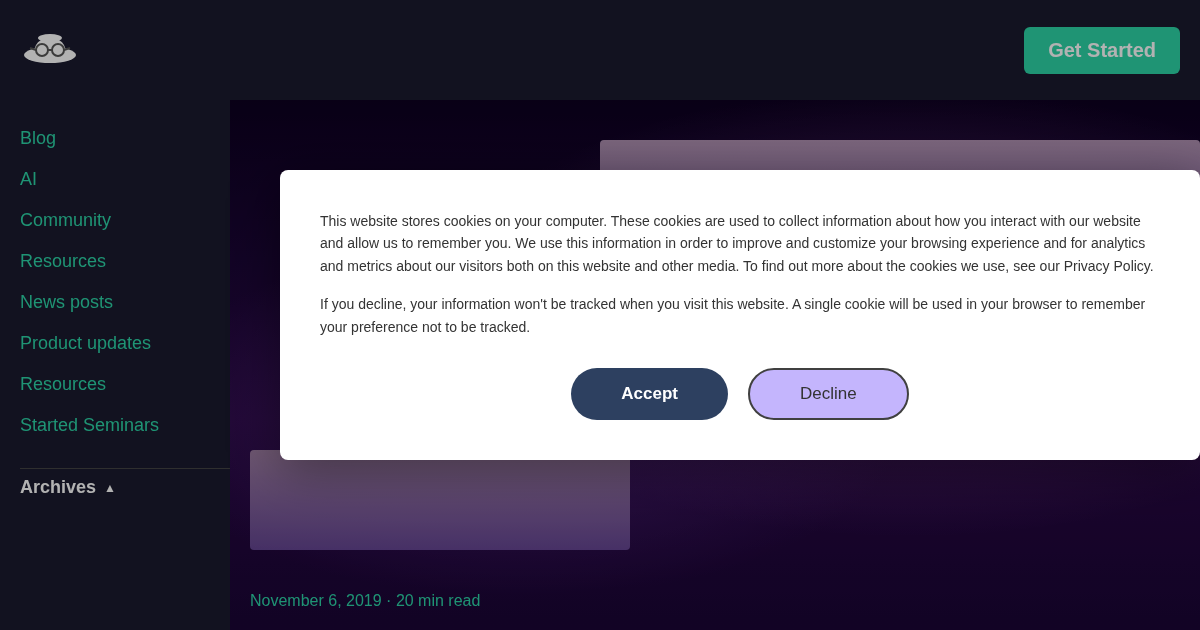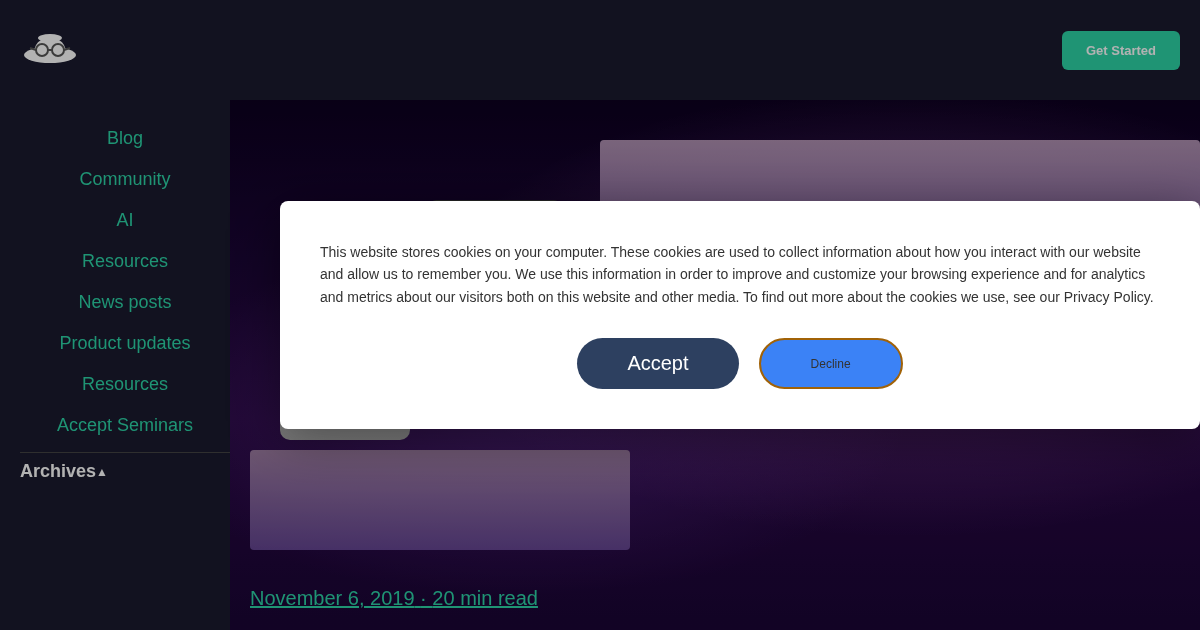--- a/index.html
+++ b/index.html
@@ -38,21 +38,21 @@
     }
 
     .get-started-btn {
       position: absolute;
       right: 20px;
       background: #2dd4a7;
       color: #fff;
       border: none;
       border-radius: 6px;
       padding: 12px 24px;
-      font-size: 13px;
+      font-size: 20px;
       font-weight: 600;
       cursor: pointer;
     }
 
     
     .sidebar {
       position: fixed;
       left: 0;
       top: 100px;
       width: 230px;
@@ -64,33 +64,32 @@
       gap: 4px;
       z-index: 10;
     }
 
     .sidebar-item {
       color: #2dd4a7;
       font-size: 18px;
       padding: 8px 0;
       cursor: pointer;
       text-decoration: none;
-      text-align: center;
     }
 
     .sidebar-archives {
       display: flex;
       align-items: center;
-      gap: 0;
+      gap: 8px;
       color: #fff;
       font-size: 18px;
       font-weight: 600;
       padding: 8px 0;
       border-top: 1px solid #444;
-      margin-top: 4px;
+      margin-top: 20px;
     }
 
     .chevron-icon {
       font-size: 12px;
     }
 
     
     .main-content {
       margin-left: 230px;
       margin-top: 100px;
@@ -179,22 +178,21 @@
       background: #4a4a4a;
       border-radius: 4px;
     }
 
     
     .date-overlay {
       position: absolute;
       bottom: 20px;
       left: 20px;
       color: #2dd4a7;
-      font-size: 20px;
-      text-decoration: underline;
+      font-size: 16px;
     }
 
     
     .modal-overlay {
       position: fixed;
       inset: 0;
       background: rgba(0,0,0,0.3);
       z-index: 100;
       display: flex;
       align-items: center;
@@ -224,32 +222,32 @@
       justify-content: center;
       margin-top: 30px;
     }
 
     .btn-accept {
       background: #2d4060;
       color: #fff;
       border: none;
       border-radius: 30px;
       padding: 14px 50px;
-      font-size: 20px;
+      font-size: 17px;
       cursor: pointer;
-      font-weight: 400;
+      font-weight: 700;
     }
 
     .btn-decline {
-      background: #3b82f6;
+      background: #c4b5fd;
       color: #333;
-      border: 2px solid #a16207;
+      border: 2px solid #404040;
       border-radius: 30px;
       padding: 14px 50px;
-      font-size: 12px;
+      font-size: 17px;
       cursor: pointer;
       font-weight: 500;
     }
   </style>
 </head>
 <body>
 
 <div class="header">
   <div class="logo-area">
     <svg class="logo-icon" viewBox="0 0 60 60" fill="none">
@@ -263,27 +261,27 @@
       <line x1="28" y1="30" x2="32" y2="30" stroke="#555" stroke-width="2"></line>
       <line x1="16" y1="30" x2="10" y2="28" stroke="#555" stroke-width="2"></line>
       <line x1="44" y1="30" x2="50" y2="28" stroke="#555" stroke-width="2"></line>
     </svg>
   </div>
   <button class="get-started-btn">Get Started</button>
 </div>
 
 <div class="sidebar">
   <a class="sidebar-item">Blog</a>
+  <a class="sidebar-item">AI</a>
   <a class="sidebar-item">Community</a>
-  <a class="sidebar-item">AI</a>
   <a class="sidebar-item">Resources</a>
   <a class="sidebar-item">News posts</a>
   <a class="sidebar-item">Product updates</a>
   <a class="sidebar-item">Resources</a>
-  <a class="sidebar-item">Accept Seminars</a>
+  <a class="sidebar-item">Started Seminars</a>
   <div class="sidebar-archives">
     <span>Archives</span>
     <span class="chevron-icon">▲</span>
   </div>
 </div>
 
 <div class="main-content">
   <div class="hero-image">
     <div class="retro-scene"></div>
 
@@ -299,18 +297,19 @@
       <span>November 6, 2019</span>
       <span> · </span>
       <span>20 min read</span>
     </div>
   </div>
 </div>
 
 <div class="modal-overlay">
   <div class="cookie-modal">
     <p class="cookie-text">This website stores cookies on your computer. These cookies are used to collect information about how you interact with our website and allow us to remember you. We use this information in order to improve and customize your browsing experience and for analytics and metrics about our visitors both on this website and other media. To find out more about the cookies we use, see our Privacy Policy.</p>
+    <p class="cookie-text">If you decline, your information won't be tracked when you visit this website. A single cookie will be used in your browser to remember your preference not to be tracked.</p>
     <div class="cookie-buttons">
       <button class="btn-accept">Accept</button>
       <button class="btn-decline">Decline</button>
     </div>
   </div>
 </div>
 
 </body></html>

